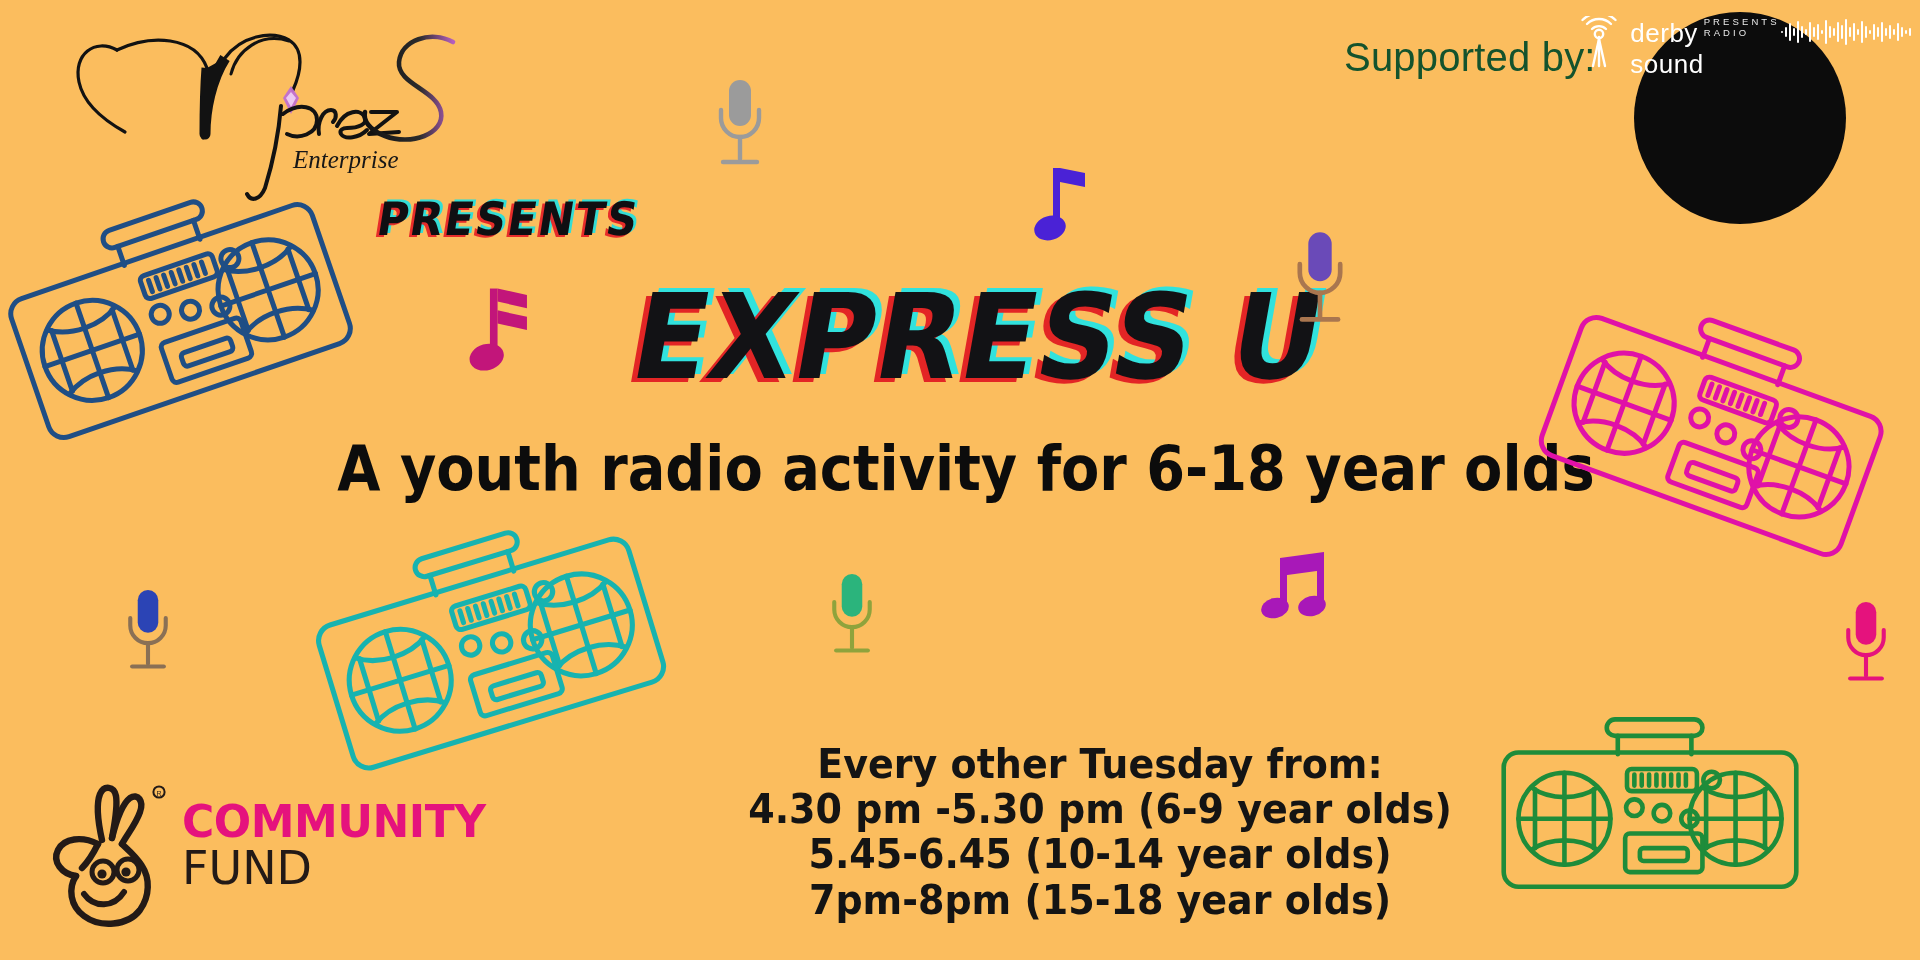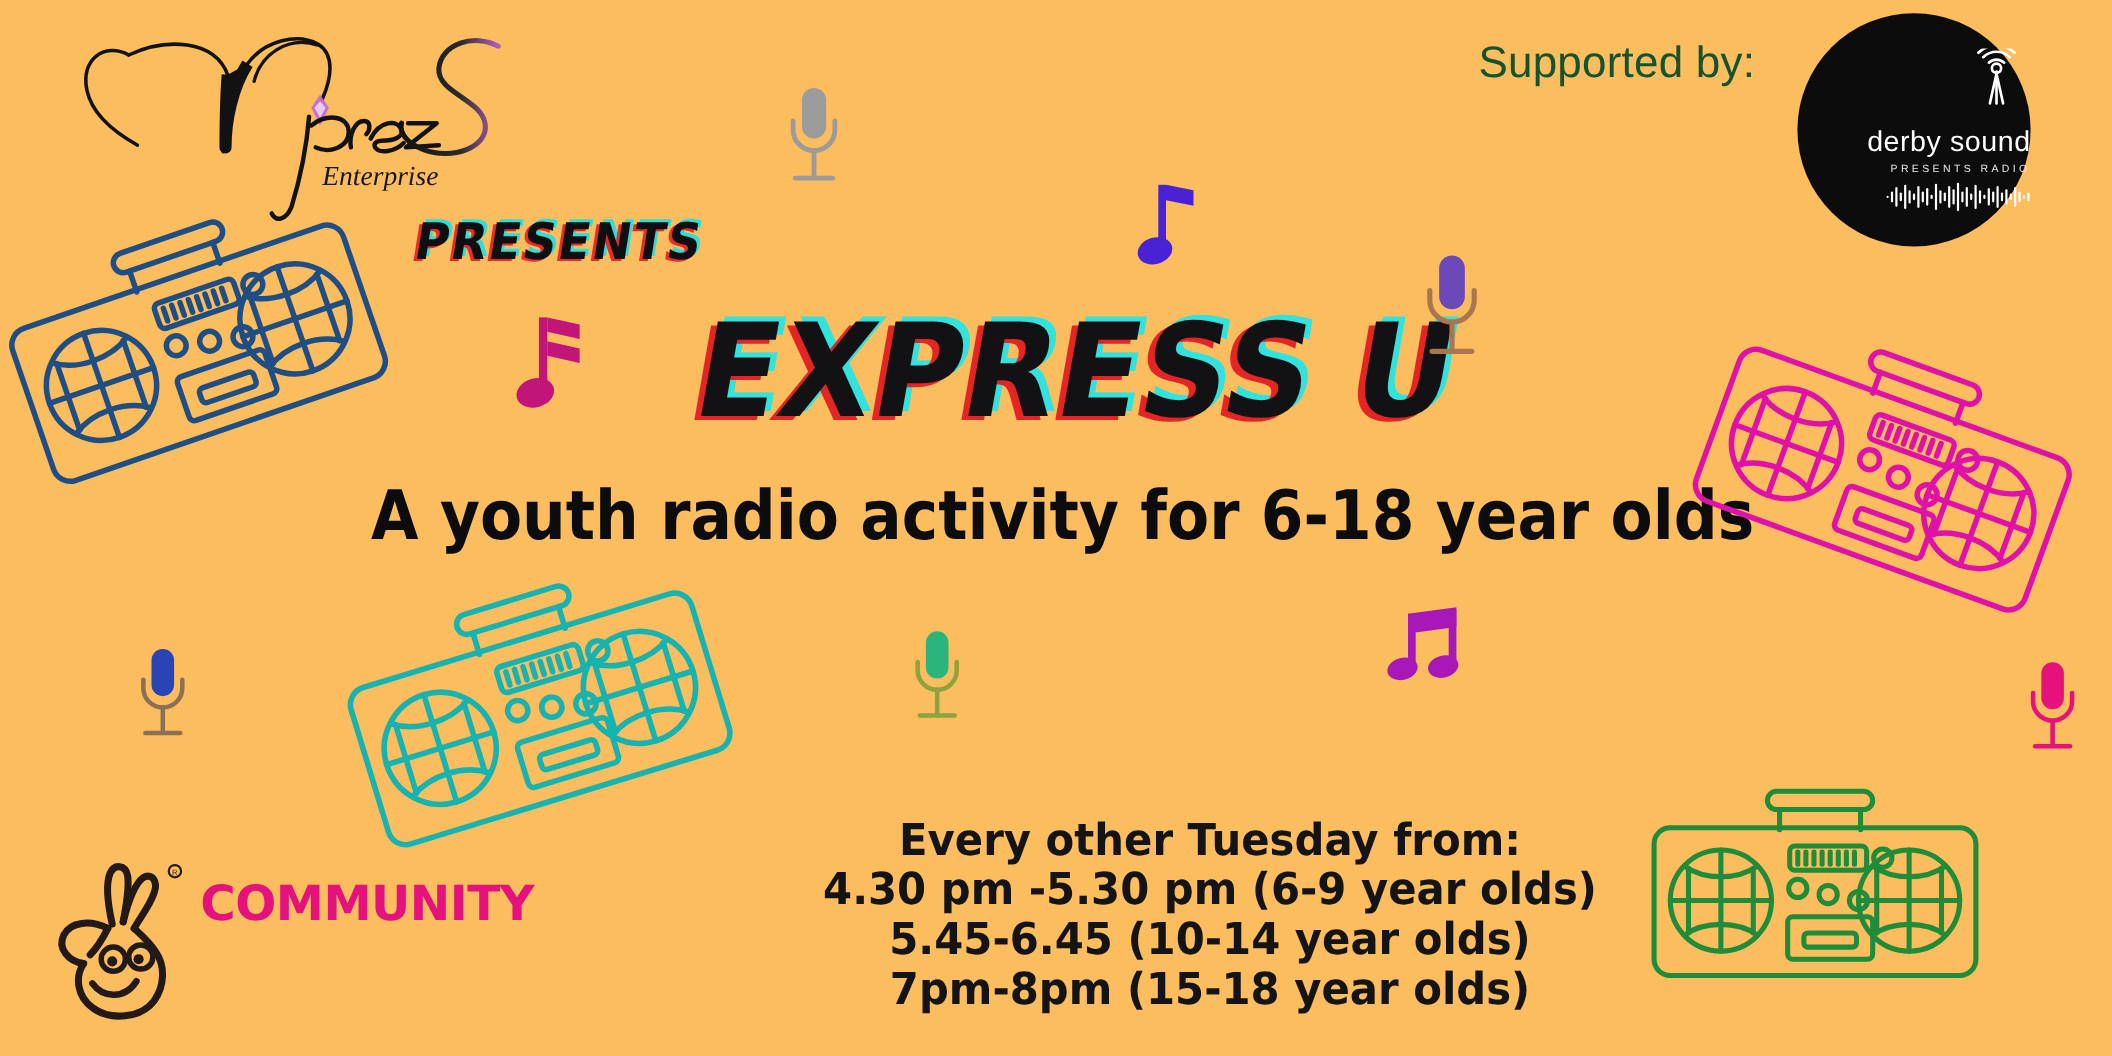--- a/index.html
+++ b/index.html
@@ -46,22 +46,22 @@
     letter-spacing: 0.2px;
     white-space: nowrap;
   }
 
   
   #derby-badge {
     left: 1634px; top: 12px;
     width: 212px; height: 212px;
     border-radius: 50%;
     background: #0c0c0c;
-    display: flex; flex-direction: column;
-    align-items: flex-end; justify-content: center;
+    display: flex; 
+    align-items: flex-start; justify-content: center;
   }
   #derby-badge .tower { margin-top: 4px; }
   #derby-name {
     color: #fff;
     font-size: 26px;
     letter-spacing: 0.5px;
     margin-top: 6px;
     font-weight: 300;
   }
   #derby-sub {
@@ -273,20 +273,21 @@
           <circle cx="61" cy="90" r="11"></circle>
           <circle cx="86" cy="88" r="11"></circle>
         </g>
 
         <circle cx="117" cy="10" r="5.6" fill="none" stroke="#231A17" stroke-width="2"></circle>
         <text x="117" y="13.5" font-family="'Liberation Sans', sans-serif" font-size="7" text-anchor="middle" fill="#231A17">R</text>
       </svg>
     </span>
     <div id="cf-text">
       <div id="cf-community">COMMUNITY</div>
+      <div id="cf-fund">FUND</div>
     </div>
   </div>
 
   <div class="abs deco" style="left:10px; top:205px; transform: rotate(-19deg); transform-origin: center center;">
     <svg width="330" height="200" viewBox="0 0 330 200">
       <g fill="none" stroke="#1F4E85" stroke-width="5" stroke-linejoin="round" stroke-linecap="round">
         <rect x="6" y="44" width="318" height="146" rx="16"></rect>
         <rect x="118" y="8" width="104" height="18" rx="9"></rect>
         <path d="M130 26 L130 46 M210 26 L210 46"></path>
         <circle cx="72" cy="116" r="50"></circle>

